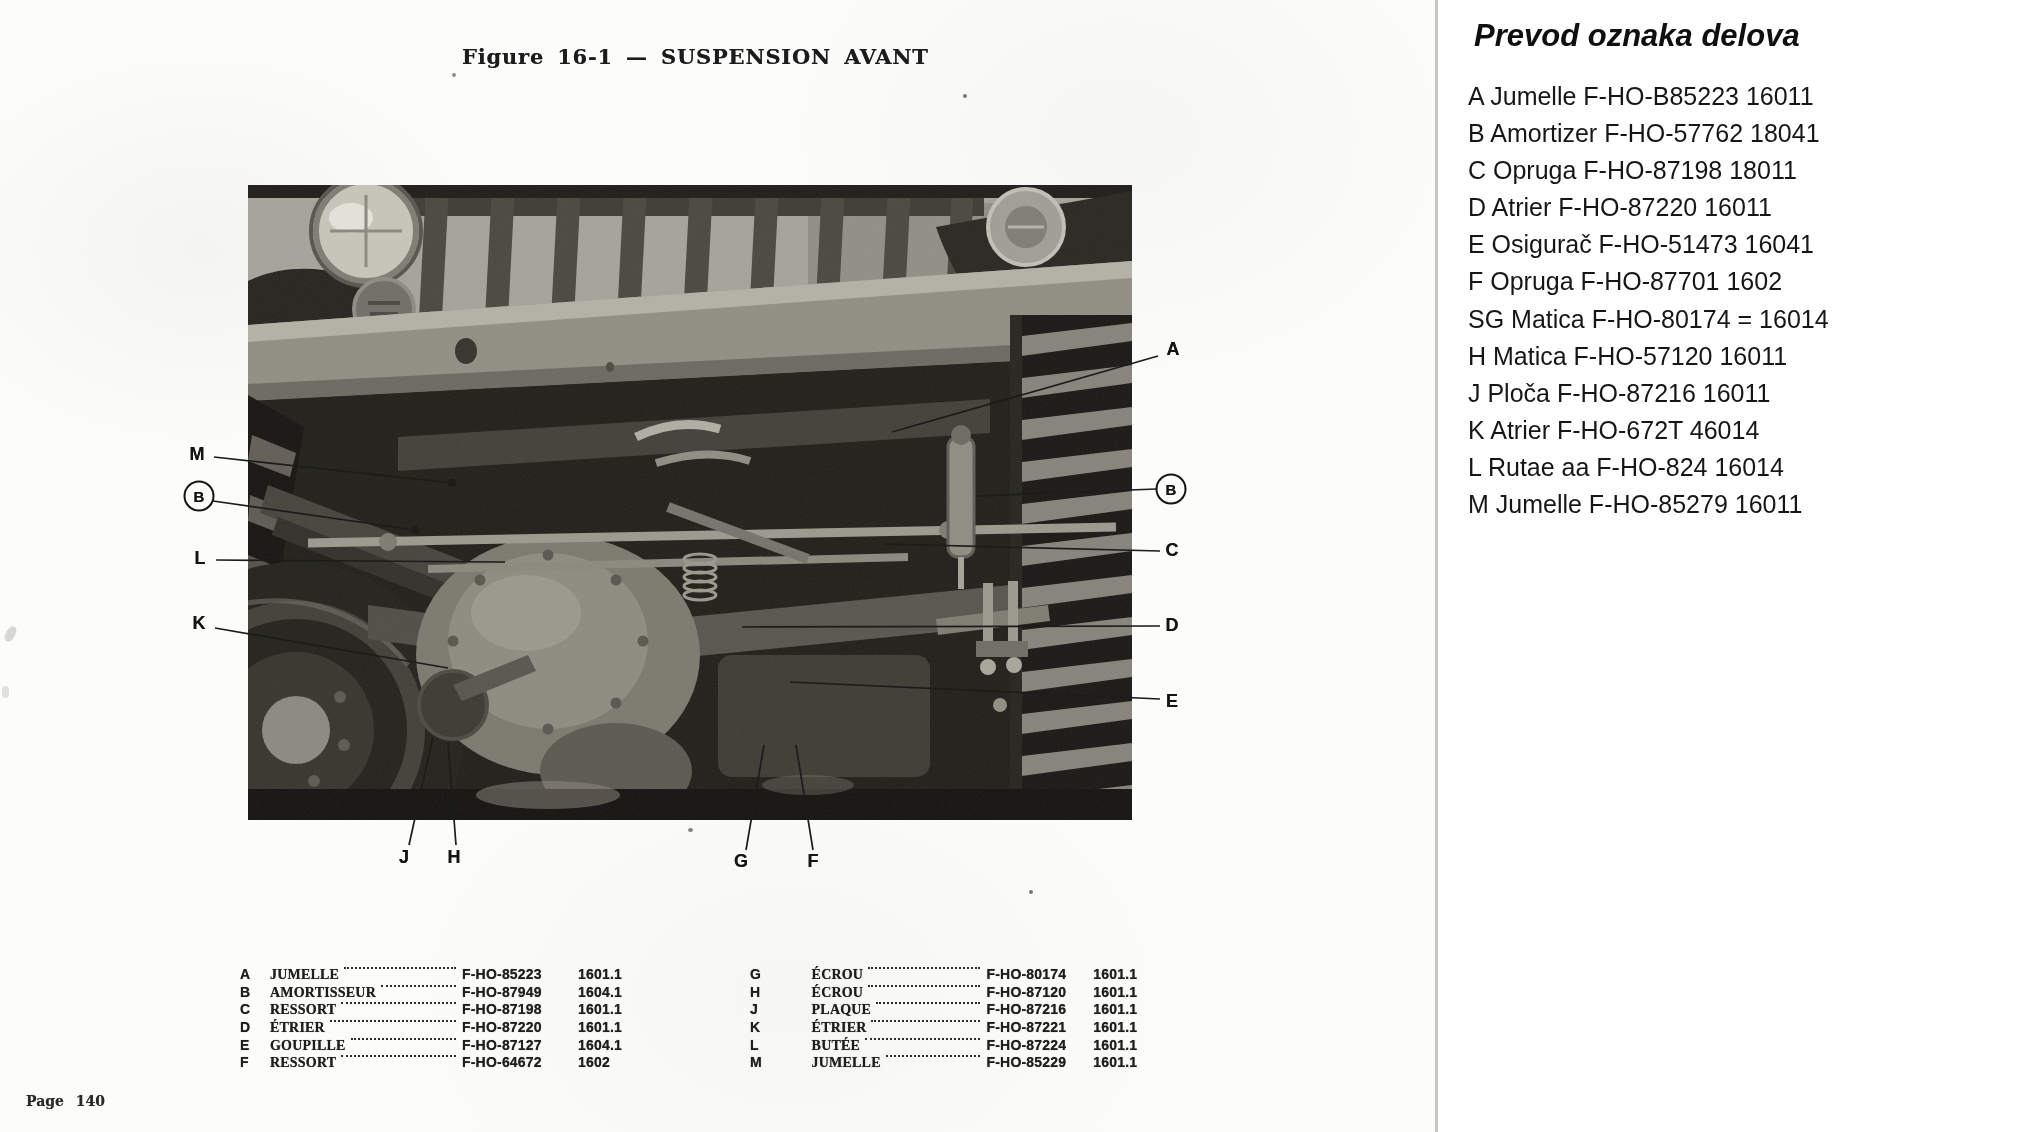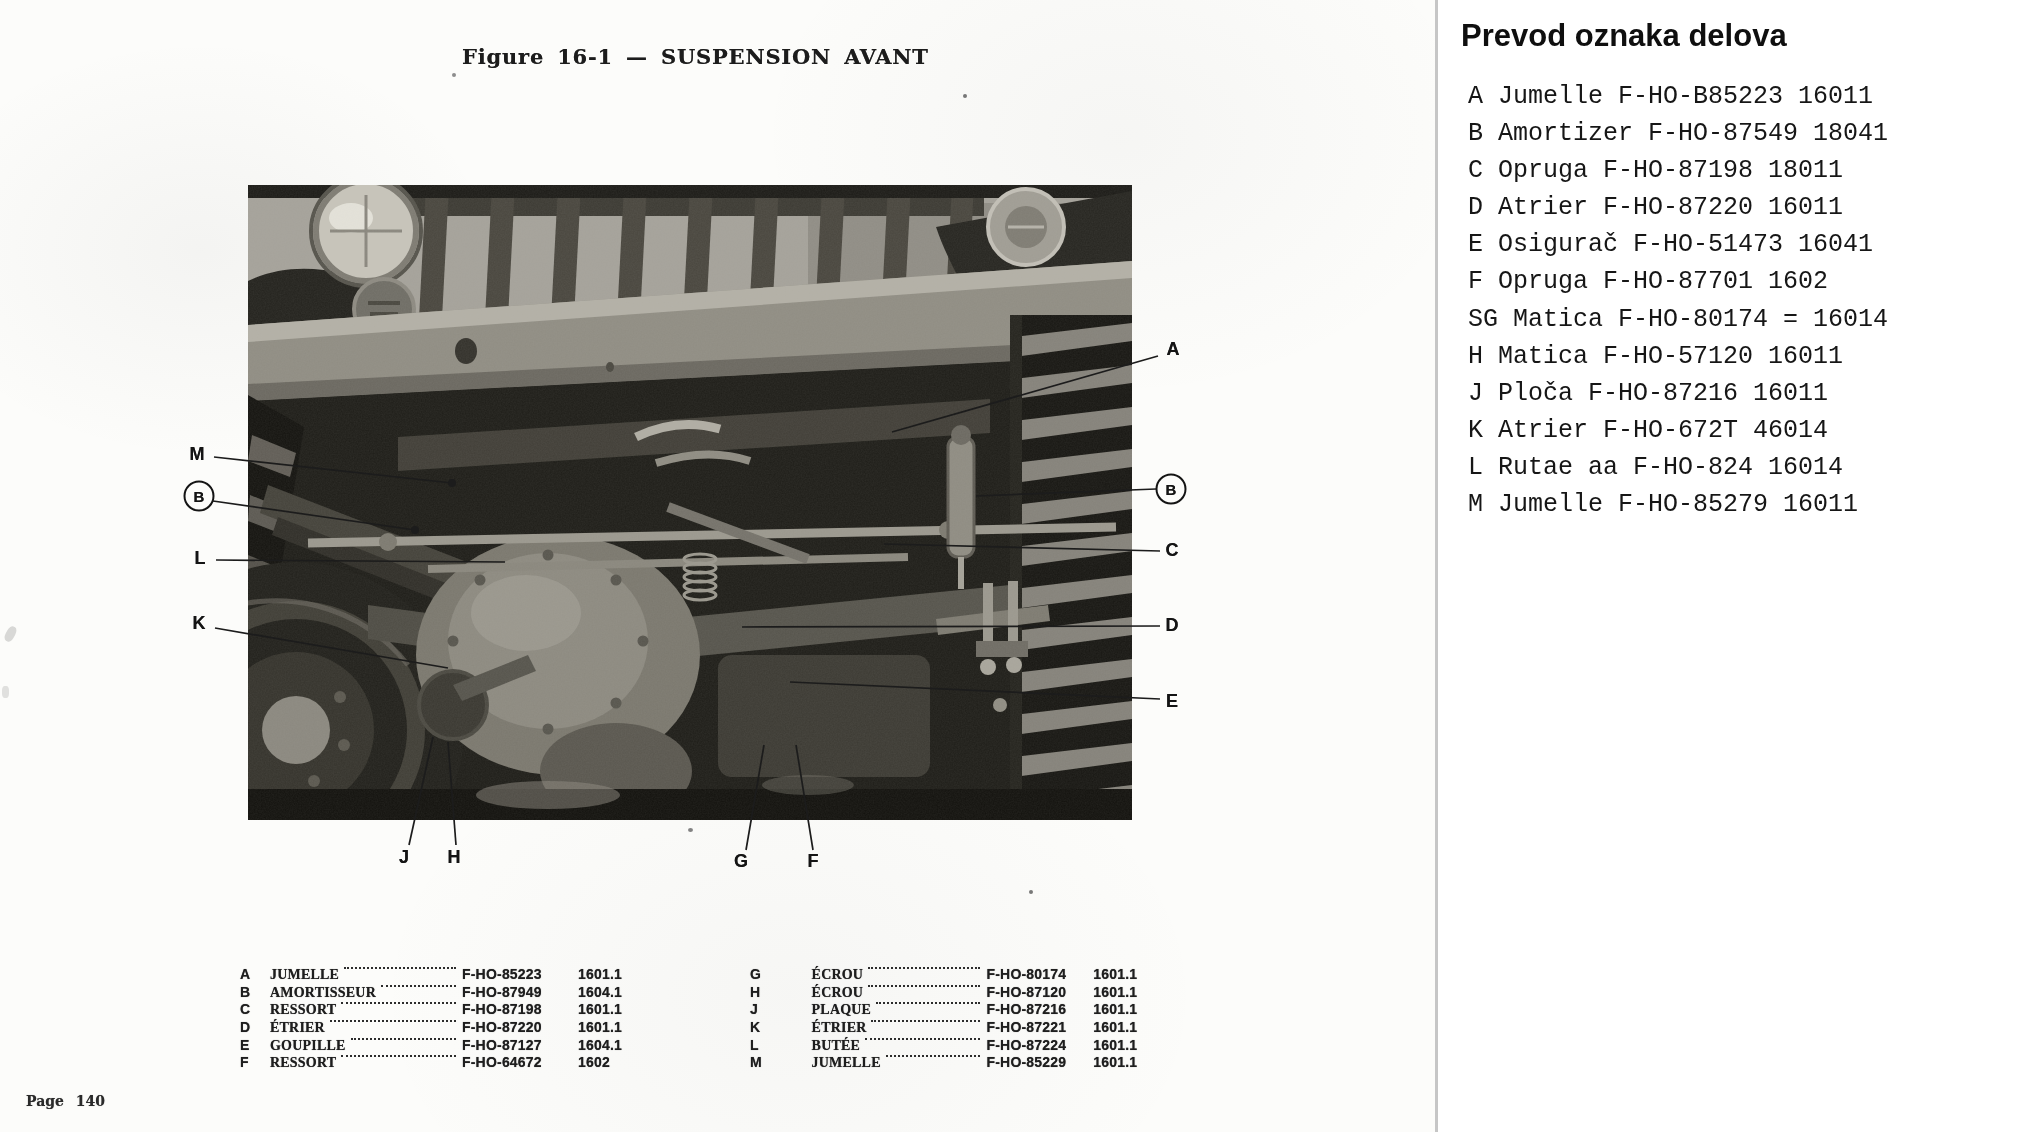--- a/index.html
+++ b/index.html
@@ -47,24 +47,24 @@
   .pc{width:116px;}
   .ptable.right .pc{width:113px;}
   .pr{width:60px;}
 
   
   .speck{position:absolute;border-radius:50%;}
 
   
   .divider{position:absolute;left:1435px;top:0;width:3px;height:1132px;background:#c6c6c6;}
   .panel{position:absolute;left:1438px;top:0;width:604px;height:1132px;background:#ffffff;}
-  .panel-title{position:absolute;left:23px;top:18px;margin:0;
-    font-family:"Liberation Sans",sans-serif;font-weight:bold;font-size:31px;color:#0f0f0f;}
+  .panel-title{position:absolute;left:36px;top:18px;margin:0;
+    font-family:"Liberation Sans",sans-serif;font-weight:bold;font-size:31px;color:#0f0f0f;font-style:italic;}
   .t-list{position:absolute;left:30px;top:78px;font-size:25px;line-height:37.1px;color:#161616;}
-  .t-item{white-space:nowrap;font-family:Liberation Mono, monospace;}
+  .t-item{white-space:nowrap;}
 </style>
 </head>
 <body>
 
 <div class="root">
 
   <div class="scan-page">
 
     <div class="fig-title">Figure 16-1 — SUSPENSION AVANT</div>
 
@@ -397,21 +397,21 @@
     <div class="speck" style="left:2px;top:686px;width:7px;height:12px;border-radius:40%;background:#e0e0de"></div>
 
   </div>
 
   <div class="divider"></div>
 
   <div class="panel">
     <h1 class="panel-title">Prevod oznaka delova</h1>
     <div class="t-list">
       <div class="t-item">A Jumelle F-HO-B85223 16011</div>
-      <div class="t-item">B Amortizer F-HO-87549 18041</div>
+      <div class="t-item">B Amortizer F-HO-57762 18041</div>
       <div class="t-item">C Opruga F-HO-87198 18011</div>
       <div class="t-item">D Atrier F-HO-87220 16011</div>
       <div class="t-item">E Osigurač F-HO-51473 16041</div>
       <div class="t-item">F Opruga F-HO-87701 1602</div>
       <div class="t-item">SG Matica F-HO-80174 = 16014</div>
       <div class="t-item">H Matica F-HO-57120 16011</div>
       <div class="t-item">J Ploča F-HO-87216 16011</div>
       <div class="t-item">K Atrier F-HO-672T 46014</div>
       <div class="t-item">L Rutae aa F-HO-824 16014</div>
       <div class="t-item">M Jumelle F-HO-85279 16011</div>

